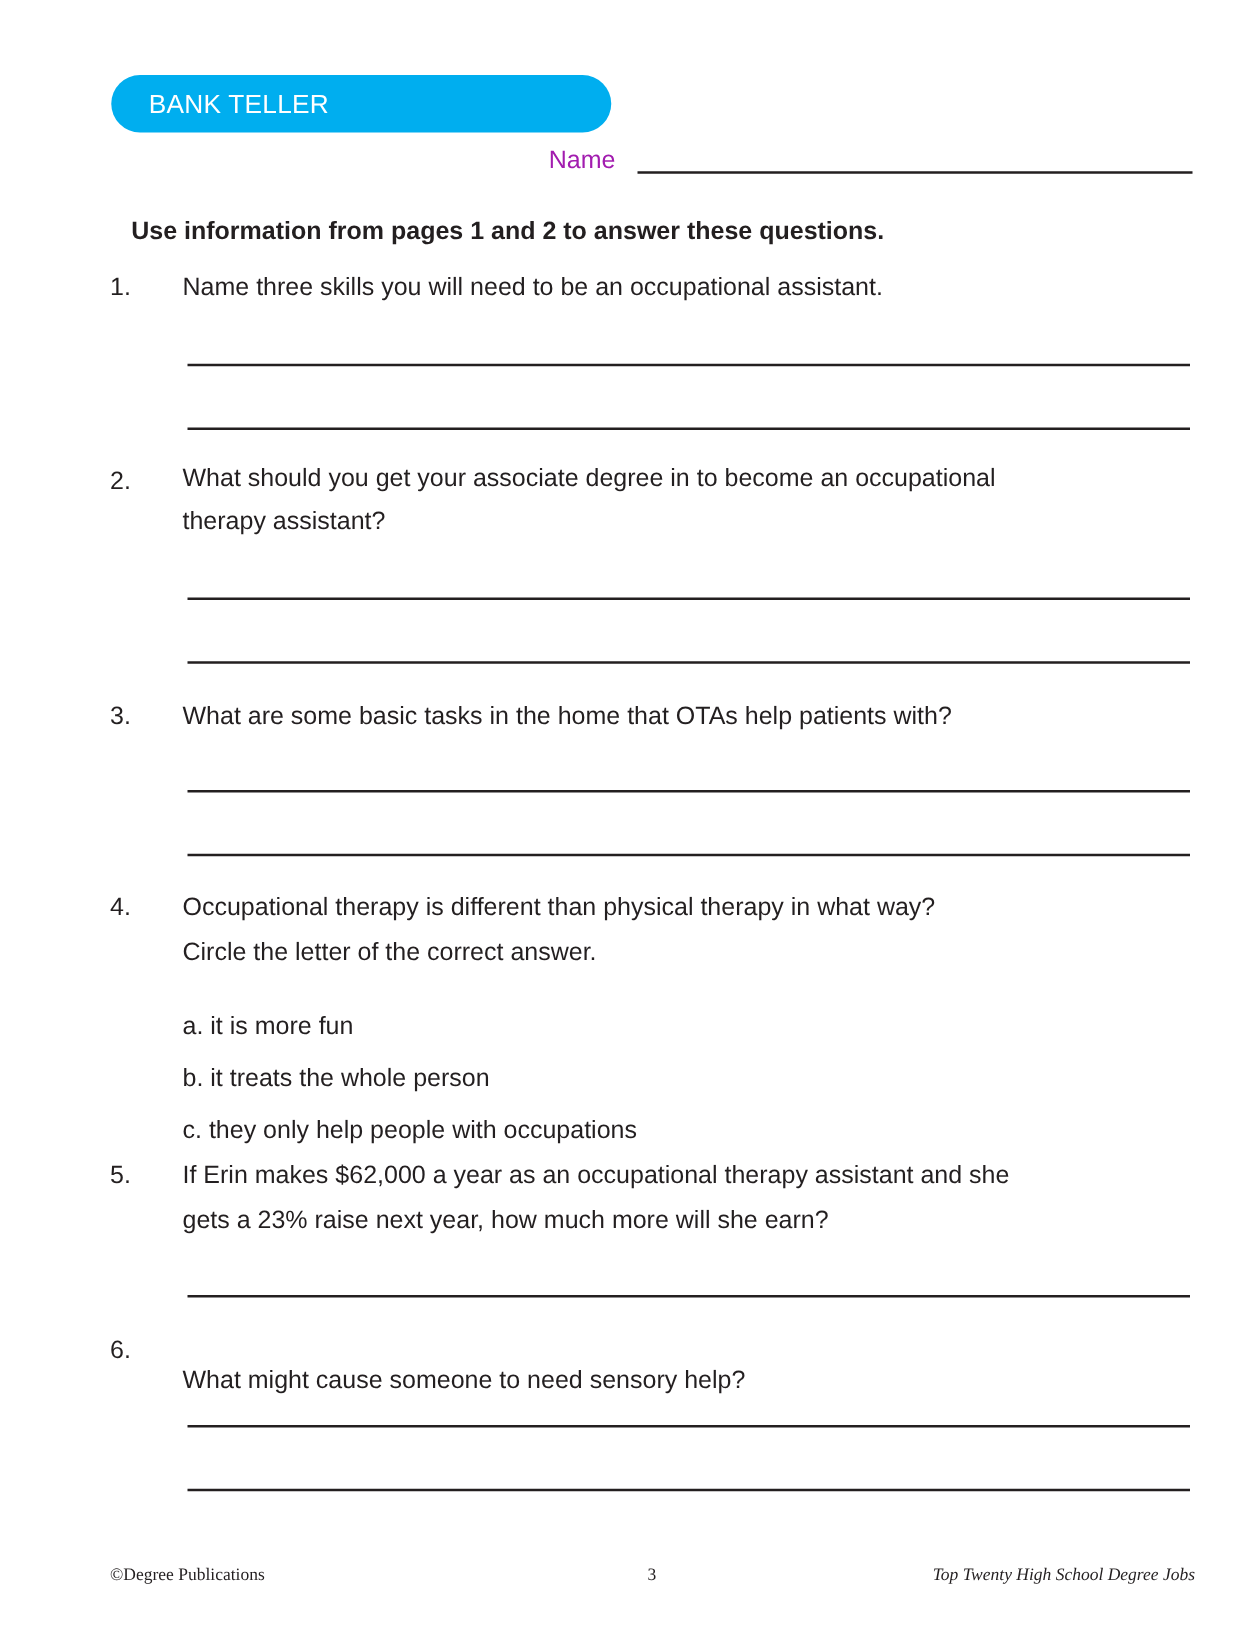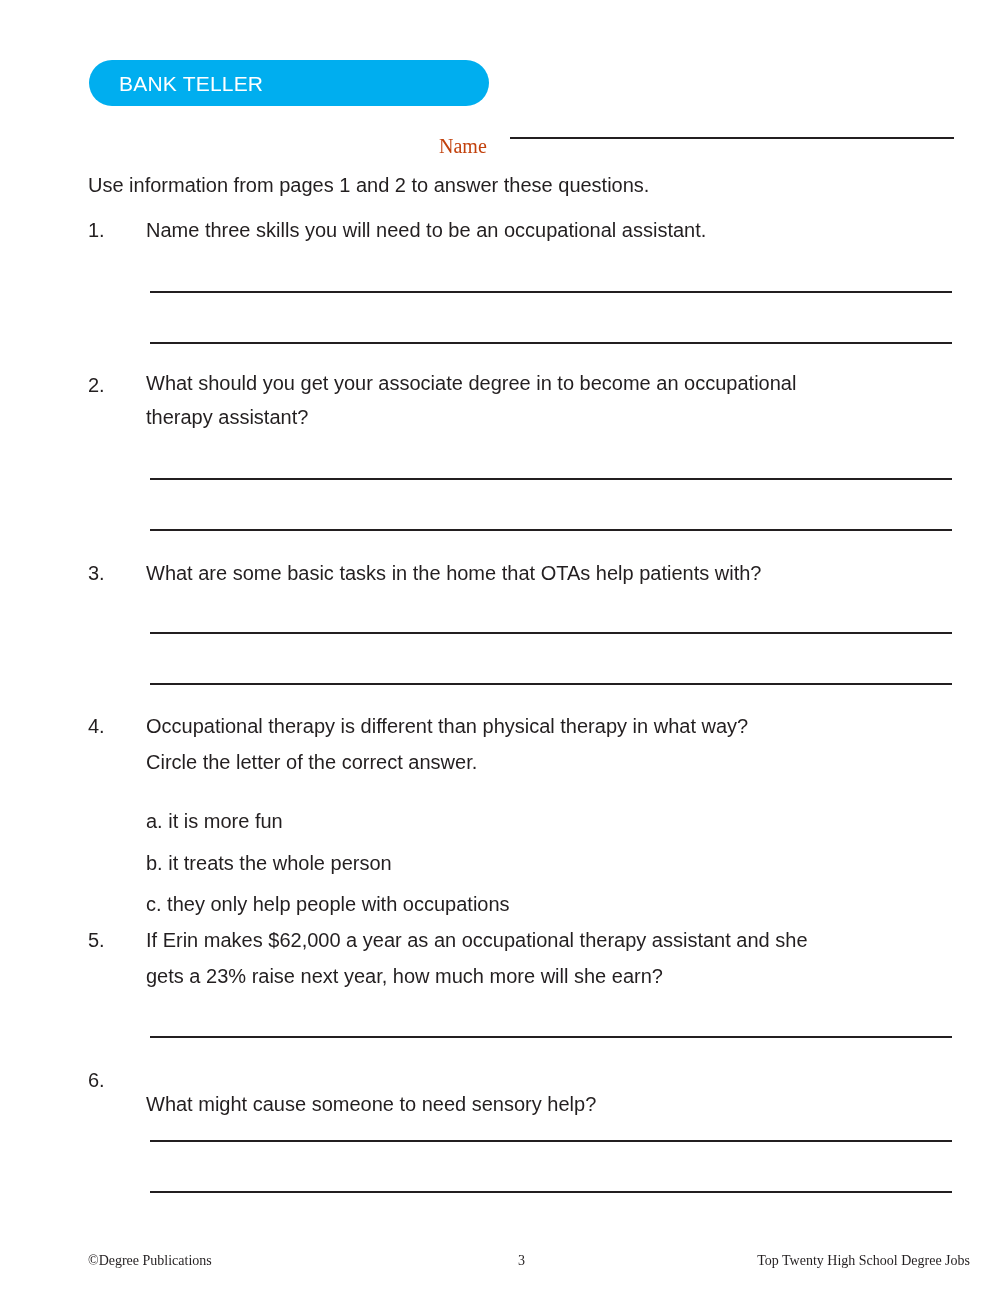--- a/index.html
+++ b/index.html
@@ -1,21 +1,21 @@
 <!DOCTYPE html>
 <html><head>
   <meta charset="utf-8">
   <style>
     html, body { margin: 0; padding: 0; background: #ffffff; }
     body { width: 1000px; height: 1300px; position: relative; overflow: hidden; color: #231f20; font-family: "Liberation Sans", sans-serif; }
     .banner { position: absolute; left: 89px; top: 60px; width: 400px; height: 46px; border-radius: 23px; background: #00aeef; }
     .banner-text { position: absolute; left: 119px; top: 72px; font-size: 21px; font-weight: normal; color: #ffffff; letter-spacing: 0.2px; }
-    .name-label { position: absolute; left: 439px; top: 117px; font-family: Liberation Serif, serif; font-size: 20px; color: #c2410c; margin-top: 18px; }
+    .name-label { position: absolute; left: 439px; top: 117px; font-family: Liberation Sans, sans-serif; font-size: 20px; color: #a21caf; }
     .name-line { position: absolute; left: 510px; top: 137px; width: 444px; height: 0; border-top: 2px solid #231f20; }
-    .instructions { position: absolute; left: 88px; top: 174px; font-size: 20px; font-weight: normal; }
+    .instructions { position: absolute; left: 105px; top: 174px; font-size: 20px; font-weight: bold; }
     .qnum { position: absolute; left: 88px; font-size: 20px; }
     .qtext { position: absolute; left: 146px; font-size: 20px; line-height: 33px; width: 800px; }
     .line { position: absolute; left: 150px; width: 802px; height: 0; border-top: 2px solid #231f20; }
     .opt { position: absolute; left: 146px; font-size: 20px; margin-top: 16px; }
     .footer { position: absolute; top: 1253px; font-family: "Liberation Serif", serif; font-size: 14px; color: #231f20; }
   </style>
 </head>
 <body>
 
 <div class="banner"></div>
@@ -54,13 +54,13 @@
 <div class="qtext" style="top:960px">gets a 23% raise next year, how much more will she earn?</div>
 <div class="line" style="top:1036px"></div>
 
 <div class="qnum" style="top:1069px">6.</div>
 <div class="qtext" style="top:1088px">What might cause someone to need sensory help?</div>
 <div class="line" style="top:1140px"></div>
 <div class="line" style="top:1191px"></div>
 
 <div class="footer" style="left:88px">©Degree Publications</div>
 <div class="footer" style="left:518px">3</div>
-<div class="footer" style="right:30px; ">Top Twenty High School Degree Jobs</div>
+<div class="footer" style="right:44px; font-style:italic;">Top Twenty High School Degree Jobs</div>
 
 </body></html>

